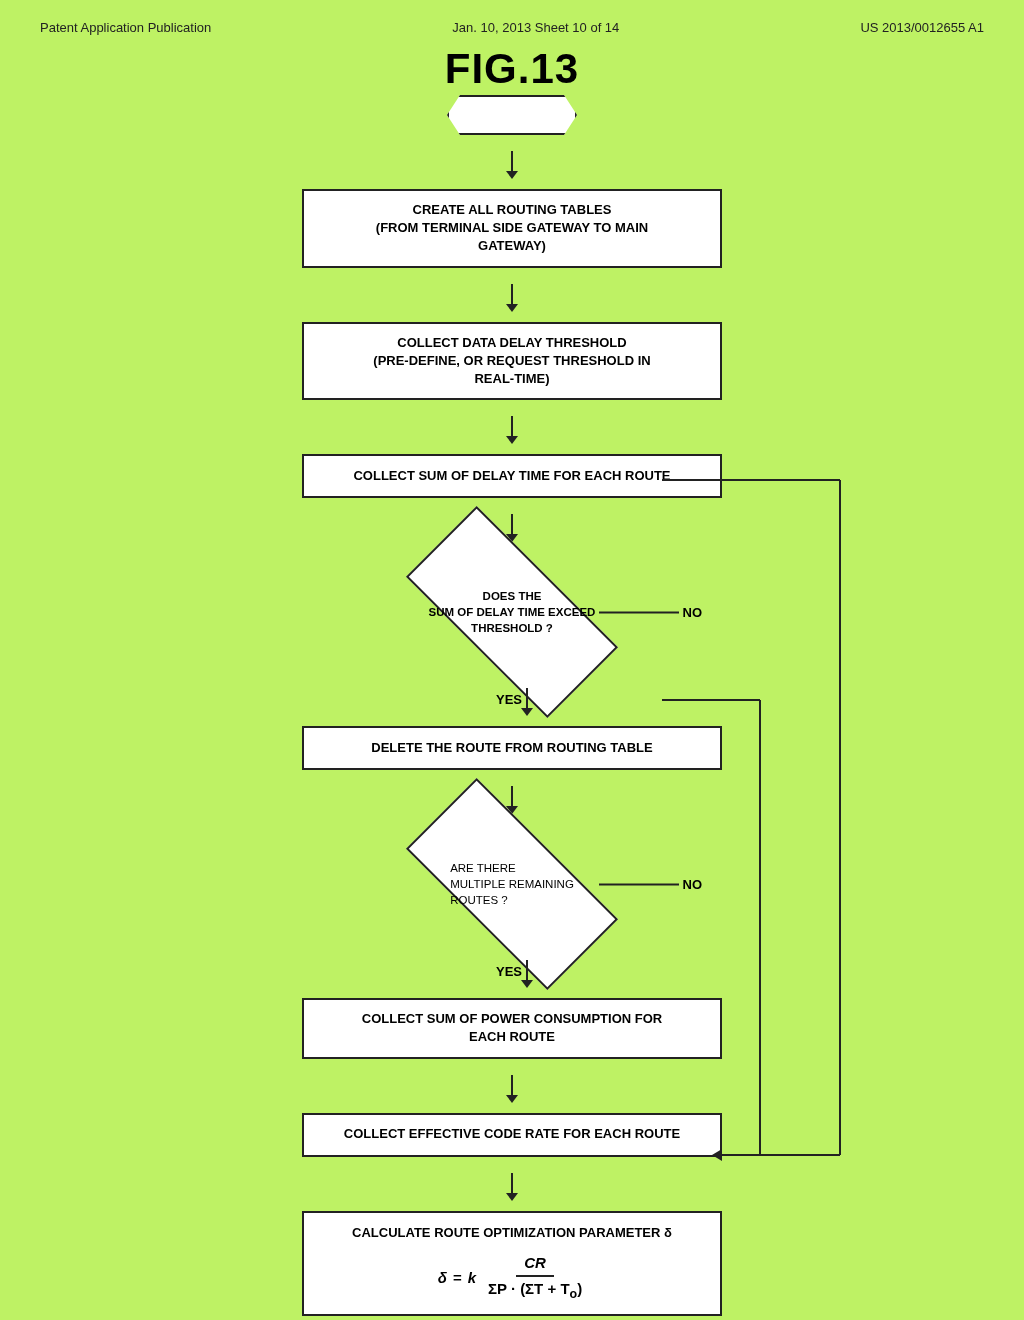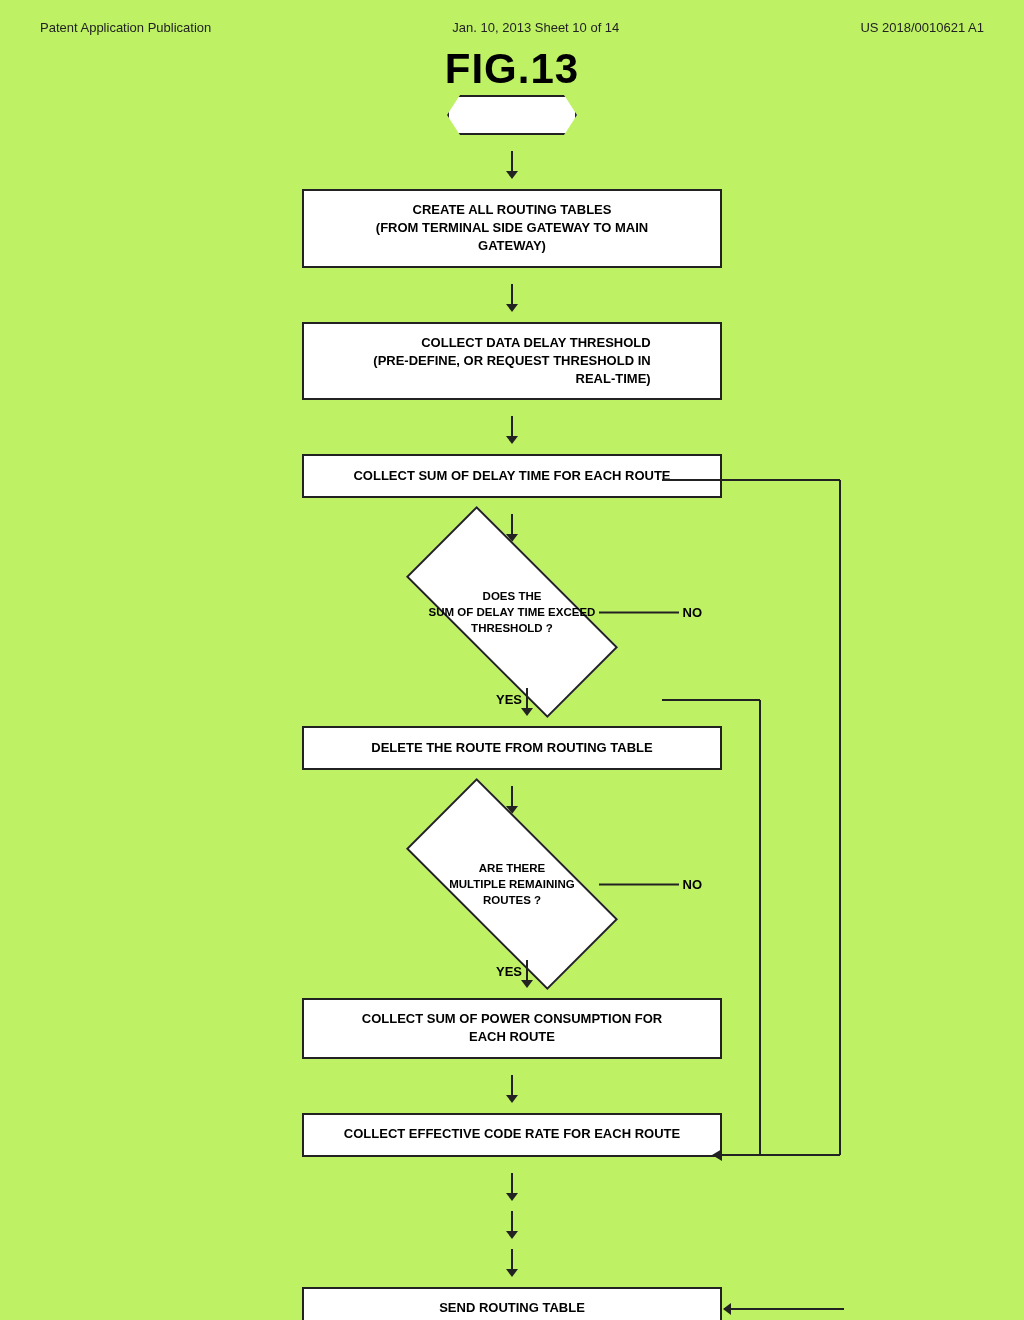--- a/index.html
+++ b/index.html
@@ -98,21 +98,21 @@
 
   </style>
 </head>
 <body>
 
 <div class="page">
 
   <div class="header">
     <span>Patent Application Publication</span>
     <span>Jan. 10, 2013  Sheet 10 of 14</span>
-    <span>US 2018/0010621 A1</span>
+    <span>US 2013/0012655 A1</span>
   </div>
 
   <div class="fig-title">FIG.13</div>
 
   <div class="flowchart">
 
     <div style="display:flex;flex-direction:column;align-items:center;">
       <div style="
         border: 2px solid #222;
         padding: 8px 36px;
@@ -135,21 +135,21 @@
 
     <div class="process">
       <span style="white-space:pre-line;">CREATE ALL ROUTING TABLES
 (FROM TERMINAL SIDE GATEWAY TO MAIN
 GATEWAY)</span>
     </div>
 
     <div class="arrow-down"></div>
 
     <div class="process">
-      <span style="white-space:pre-line;text-align:right;">COLLECT DATA DELAY THRESHOLD
+      <span style="white-space:pre-line;">COLLECT DATA DELAY THRESHOLD
 (PRE-DEFINE, OR REQUEST THRESHOLD IN
 REAL-TIME)</span>
     </div>
 
     <div class="arrow-down"></div>
 
     <div class="process">
       <span>COLLECT SUM OF DELAY TIME FOR EACH ROUTE</span>
     </div>
 
@@ -214,21 +214,21 @@
         justify-content:center;
       ">
         <div style="
           width:200px;
           height:100px;
           background:#fff;
           border:2px solid #222;
           transform:rotate(45deg);
           position:absolute;
         "></div>
-        <div style="position:relative;z-index:2;font-size:11.5px;font-weight:bold;text-align:center;line-height:1.4;">
+        <div style="position:relative;z-index:2;font-size:11.5px;font-weight:normal;text-align:left;line-height:1.4;">
           <span>ARE THERE<br>MULTIPLE REMAINING<br>ROUTES ?</span>
         </div>
       </div>
 
       <div style="
         position:absolute;
         right: 20px;
         top: 50%;
         transform: translateY(-50%);
         font-size: 13px;
@@ -253,20 +253,34 @@
     </div>
 
     <div class="arrow-down"></div>
 
     <div class="process">
       <span>COLLECT EFFECTIVE CODE RATE FOR EACH ROUTE</span>
     </div>
 
     <div class="arrow-down"></div>
 
+    <div class="formula-box">
+      <div style="font-size:13px;font-weight:bold;margin-bottom:8px;">
+        <span>CALCULATE ROUTE OPTIMIZATION PARAMETER δ</span>
+      </div>
+      <div style="display:flex;align-items:center;font-size:15px;font-weight:bold;">
+        <span style="font-style:italic;margin-right:6px;">δ</span>
+        <span style="margin-right:6px;">=</span>
+        <span style="font-style:italic;margin-right:8px;">k</span>
+        <span style="display:inline-flex;flex-direction:column;align-items:center;">
+          <span style="border-bottom:2px solid #222;padding:0 8px;font-style:italic;">CR</span>
+          <span style="padding:0 4px;">ΣP · (ΣT + T<sub>o</sub>)</span>
+        </span>
+      </div>
+    </div>
 
     <div class="arrow-down"></div>
 
 
     <div class="arrow-down"></div>
 
     <div style="position:relative;width:420px;display:flex;justify-content:center;">
       <div class="process" style="width:504px;">
         <span>SEND ROUTING TABLE</span>
       </div>

